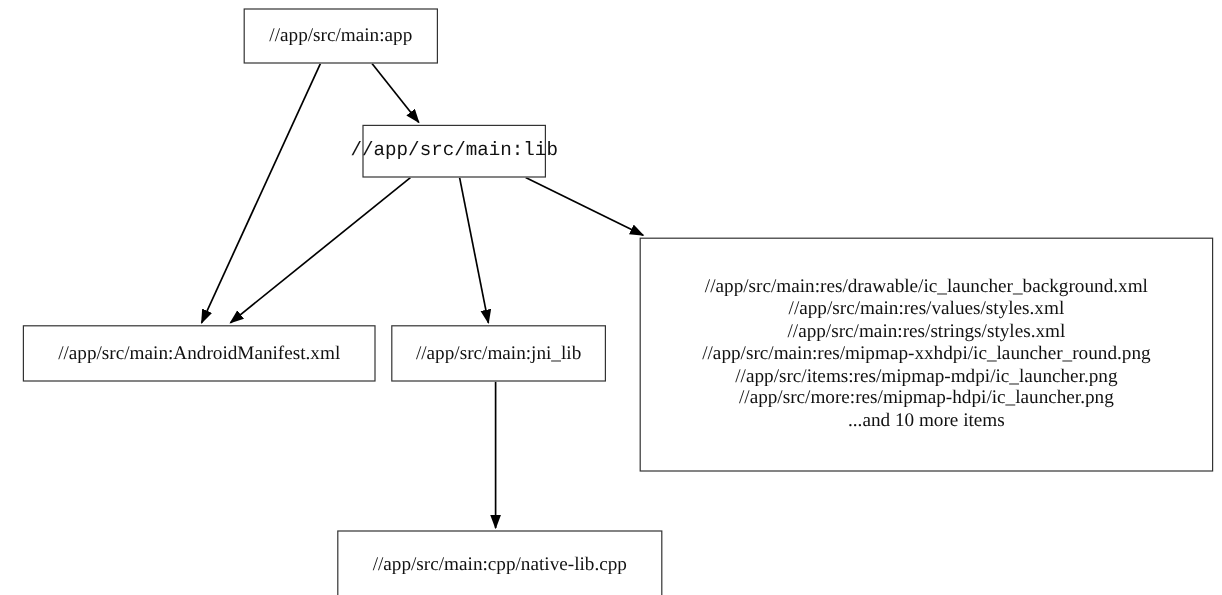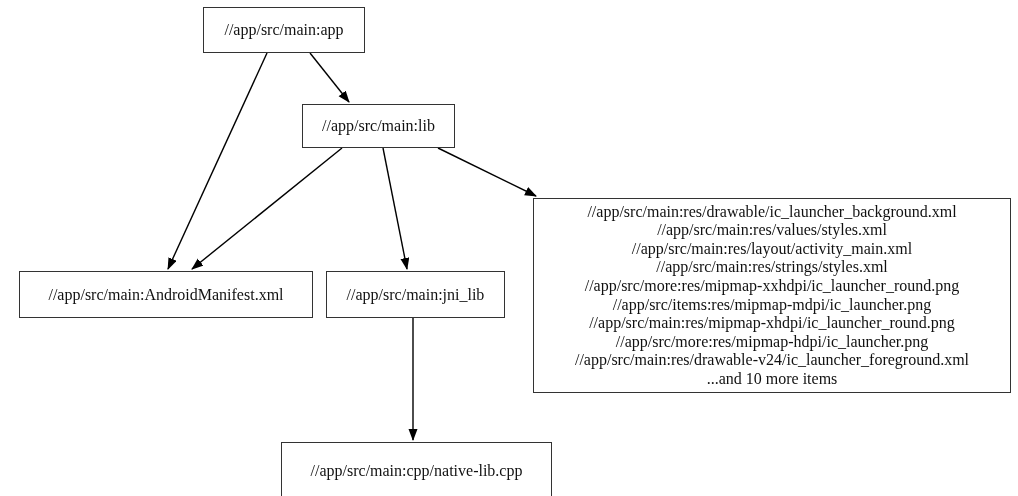--- a/index.html
+++ b/index.html
@@ -36,21 +36,21 @@
     font-size: 16px;
     line-height: 1.1;
     white-space: nowrap;
   }
   .node.multiline {
     flex-direction: column;
     justify-content: center;
     line-height: 18.6px;
   }
   #node-app        { left: 203px; top: 7px;   width: 162px; height: 46px; }
-  #node-lib        { left: 302px; top: 104px; width: 153px; height: 44px; }
+  #node-lib        { left: 302px; top: 104px; width: 153px; height: 44px; font-family: Liberation Mono, monospace; }
   #node-manifest   { left: 5px;   top: 271px; width: 294px; height: 47px; margin-left: 14px; }
   #node-jni-lib    { left: 326px; top: 271px; width: 179px; height: 47px; }
   #node-res-group  { left: 533px; top: 198px; width: 478px; height: 195px; }
   #node-native-lib { left: 281px; top: 442px; width: 271px; height: 58px; }
 </style>
 </head>
 <body>
 
 <div id="canvas">
 
@@ -82,27 +82,24 @@
     <span>//app/src/main:AndroidManifest.xml</span>
   </div>
 
   <div class="node" id="node-jni-lib">
     <span>//app/src/main:jni_lib</span>
   </div>
 
   <div class="node multiline" id="node-res-group">
     <div>//app/src/main:res/drawable/ic_launcher_background.xml</div>
     <div>//app/src/main:res/values/styles.xml</div>
-    <div>//app/src/main:res/layout/activity_main.xml</div>
     <div>//app/src/main:res/strings/styles.xml</div>
-    <div>//app/src/more:res/mipmap-xxhdpi/ic_launcher_round.png</div>
+    <div>//app/src/main:res/mipmap-xxhdpi/ic_launcher_round.png</div>
     <div>//app/src/items:res/mipmap-mdpi/ic_launcher.png</div>
-    <div>//app/src/main:res/mipmap-xhdpi/ic_launcher_round.png</div>
     <div>//app/src/more:res/mipmap-hdpi/ic_launcher.png</div>
-    <div>//app/src/main:res/drawable-v24/ic_launcher_foreground.xml</div>
     <div>...and 10 more items</div>
   </div>
 
   <div class="node" id="node-native-lib">
     <span>//app/src/main:cpp/native-lib.cpp</span>
   </div>
 
 </div>
 
 </body></html>

